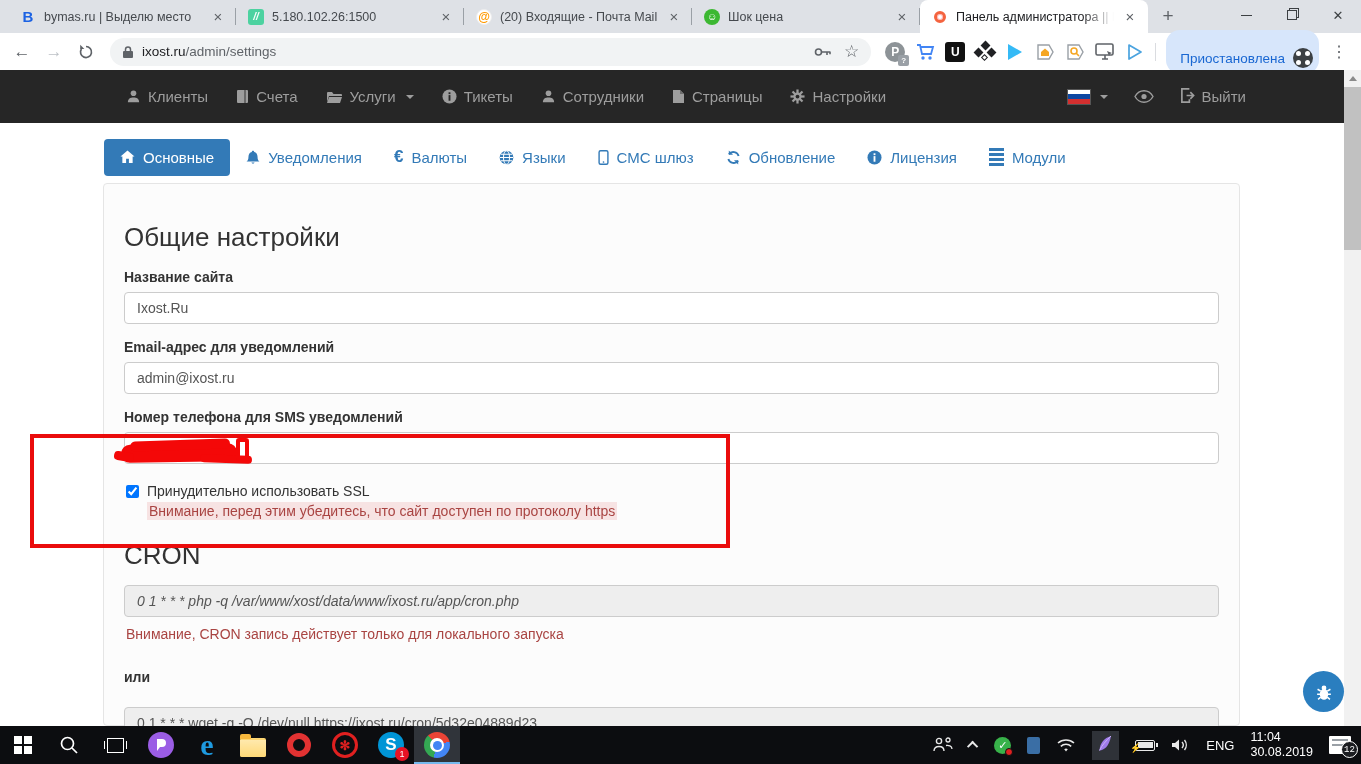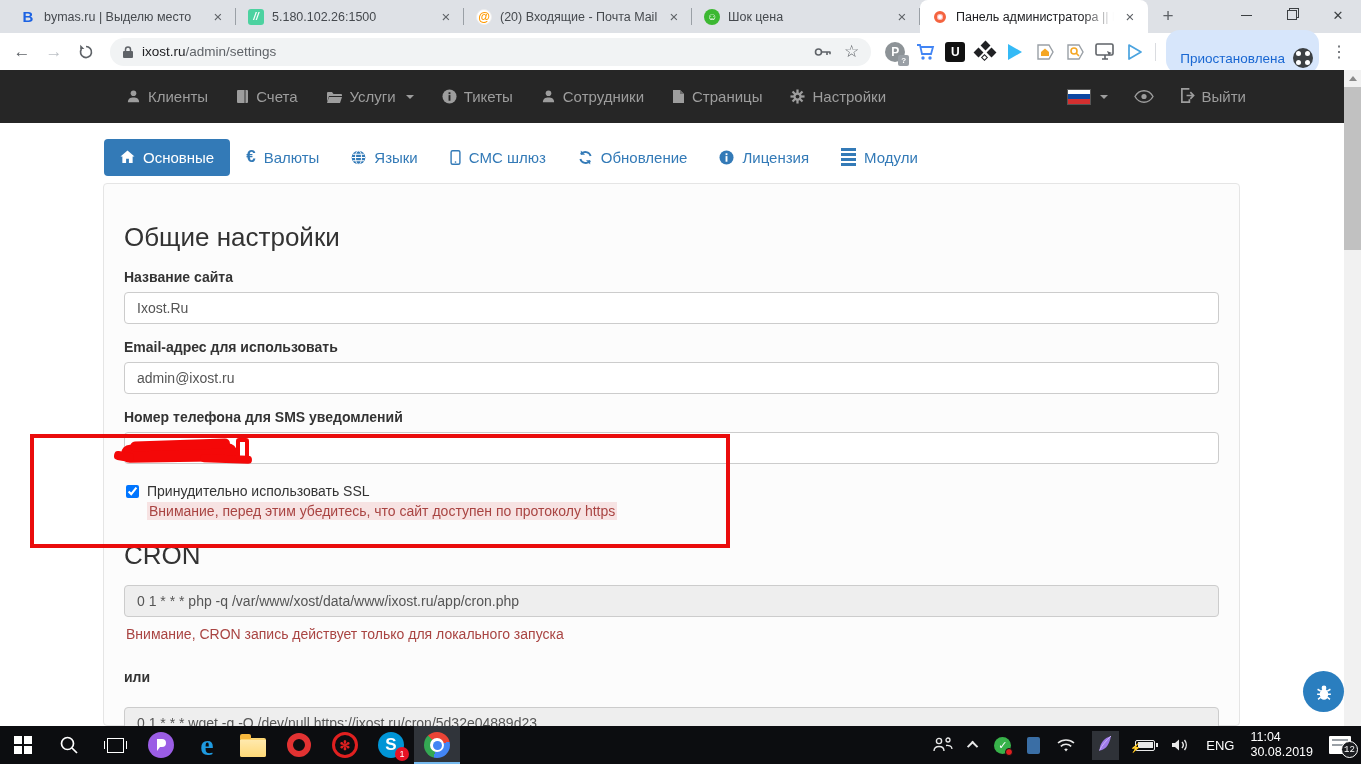--- a/index.html
+++ b/index.html
@@ -336,20 +336,27 @@
 </div>
 
 <div class="pills">
   <div class="pill active">
     <svg width="15" height="14" viewBox="0 0 16 15">
         <path d="M8 0.5L15.5 7h-2v7h-4v-4.5h-3V14h-4V7h-2z" fill="#fff"></path>
       </svg>
     <span>Основные</span>
   </div>
   <div class="pill">
+    <svg width="14" height="15" viewBox="0 0 14 15">
+        <path d="M7 0.8c.7 0 1.2.5 1.2 1.2 2 .5 3.3 2.2 3.3 4.5 0 3.5 1.2 4.5 2 5H.5c.8-.5 2-1.5 2-5 0-2.3 1.3-4 3.3-4.5C5.8 1.3 6.3.8 7 .8z" fill="#337ab7"></path>
+        <path d="M5.4 12.5a1.7 1.7 0 0 0 3.2 0z" fill="#337ab7"></path>
+      </svg>
+    <span>Уведомления</span>
+  </div>
+  <div class="pill">
     <span class="euro">€</span>
     <span>Валюты</span>
   </div>
   <div class="pill">
     <svg width="15" height="15" viewBox="0 0 16 16">
         <circle cx="8" cy="8" r="7.3" fill="#337ab7"></circle>
         <ellipse cx="8" cy="8" rx="3.2" ry="7.3" fill="none" stroke="#fff" stroke-width="1.1"></ellipse>
         <path d="M1 8h14M2 4.5h12M2 11.5h12" stroke="#fff" stroke-width="1.1"></path>
       </svg>
     <span>Языки</span>
@@ -388,34 +395,34 @@
     <span>Модули</span>
   </div>
 </div>
 
 <div class="panel">
   <div class="h-big">Общие настройки</div>
 
   <div class="f-label">Название сайта</div>
   <input class="f-input" type="text" value="Ixost.Ru" style="">
 
-  <div class="f-label">Email-адрес для использовать</div>
+  <div class="f-label">Email-адрес для уведомлений</div>
   <input class="f-input" type="text" value="admin@ixost.ru" style="">
 
   <div class="f-label">Номер телефона для SMS уведомлений</div>
   <input class="f-input" type="text" value="" style="">
 
   <div class="chk-row">
     <input type="checkbox" checked="" style="margin-top: 2px;">
     <span>Принудительно использовать SSL</span>
   </div>
   <div class="warn">Внимание, перед этим убедитесь, что сайт доступен по протоколу https</div>
 
   <div class="cron-h">CRON</div>
-  <input class="f-input" type="text" readonly="" style="margin-bottom: 6px;" value="0 1 * * * php -q /var/www/xost/data/www/ixost.ru/app/cron.php">
+  <input class="f-input" type="text" readonly="" style="margin-bottom: 6px; font-style: italic;" value="0 1 * * * php -q /var/www/xost/data/www/ixost.ru/app/cron.php">
   <div class="warn plain">Внимание, CRON запись действует только для локального запуска</div>
 
   <div class="or-label">или</div>
   <input class="f-input" type="text" readonly="" value="0 1 * * * wget -q -O /dev/null https://ixost.ru/cron/5d32e04889d23" style="">
 </div>
 
 <div class="red-box"></div>
 <div class="scrib" style="left:121px; top:444px; width:116px; height:18px; border-radius:9px; transform:rotate(-1deg);"></div>
 <div class="scrib" style="left:130px; top:440px; width:100px; height:10px; border-radius:5px; transform:rotate(-2deg);"></div>
 <div class="scrib" style="left:114px; top:452px; width:20px; height:9px; border-radius:4px; transform:rotate(10deg);"></div>

